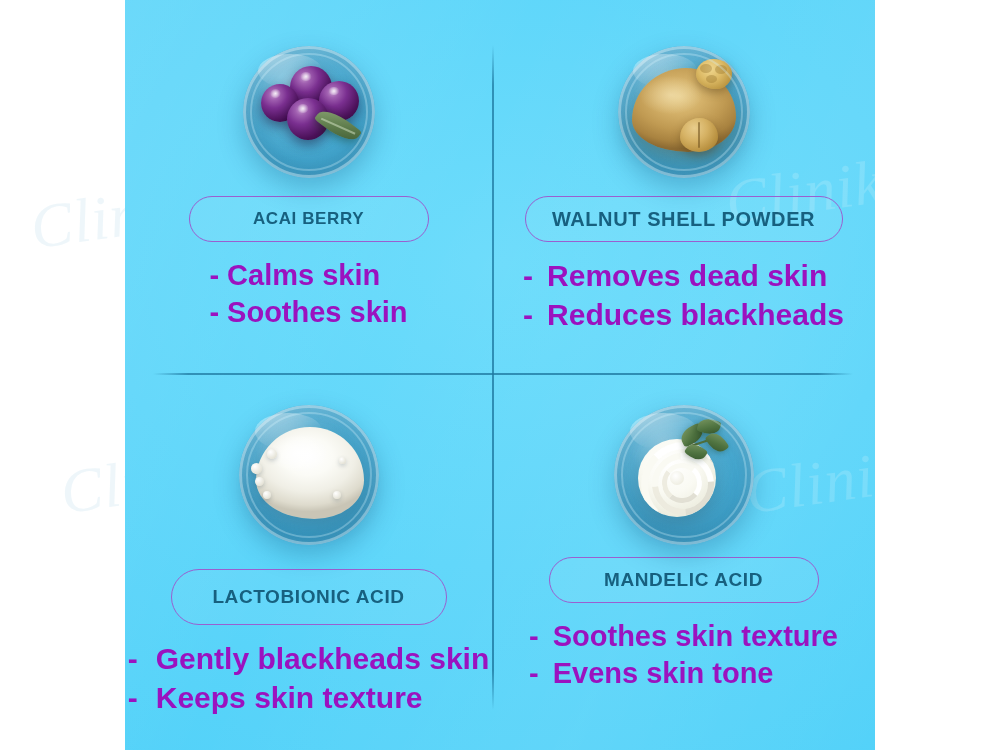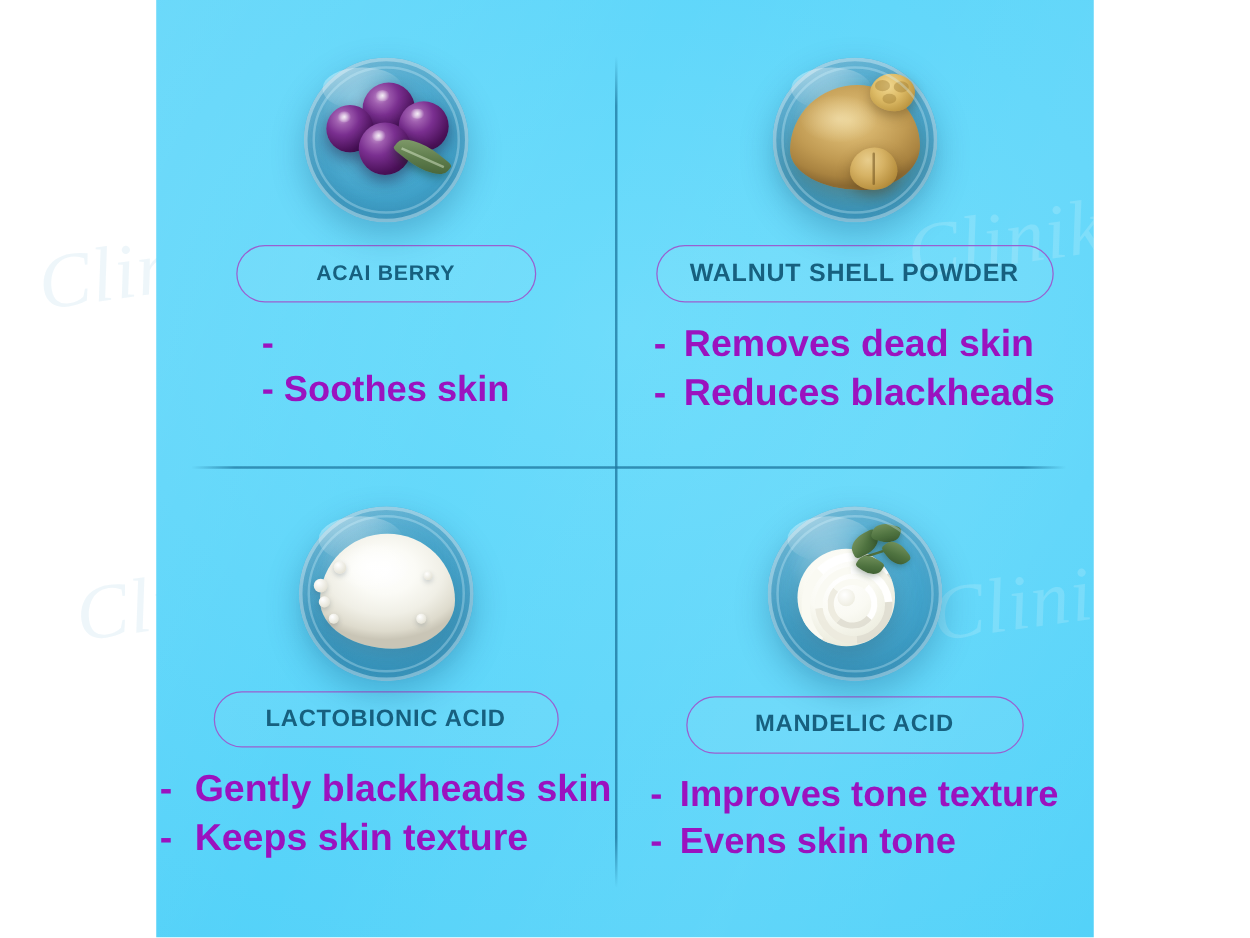--- a/index.html
+++ b/index.html
@@ -302,21 +302,21 @@
 
   
   .q1 .pill { width: 240px; height: 46px; font-size: 17px; margin-top: 18px; }
   .q1 .benefit-row { font-size: 29px; }
   .q1 .benefit-dash { margin-right: 8px; }
 
   .q2 .pill { width: 318px; height: 46px; font-size: 20px; margin-top: 18px; }
   .q2 .benefit-row { font-size: 30px; }
   .q2 .benefit-dash { margin-right: 14px; }
 
-  .q3 .pill { width: 276px; height: 45px; font-size: 19px; margin-top: 8px; }
+  .q3 .pill { width: 276px; height: 56px; font-size: 19px; margin-top: 24px; }
   .q3 .benefit-row { font-size: 30px; }
   .q3 .benefit-dash { margin-right: 18px; }
 
   .q4 .pill { width: 270px; height: 46px; font-size: 19px; margin-top: 12px; }
   .q4 .benefit-row { font-size: 29px; }
   .q4 .benefit-dash { margin-right: 14px; }
 </style>
 </head>
 <body>
 
@@ -344,20 +344,21 @@
             <div class="berry" style="width:38px;height:38px;left:18px;top:38px;"></div>
             <div class="berry" style="width:40px;height:40px;left:76px;top:35px;"></div>
             <div class="berry" style="width:42px;height:42px;left:44px;top:52px;"></div>
             <div class="leaf-olive" style="width:46px;height:19px;left:72px;top:70px;transform:rotate(38deg);"></div>
           </div>
         </div>
         <div class="pill">ACAI BERRY</div>
         <div class="benefits">
           <div class="benefit-row">
             <span class="benefit-dash">-</span>
+            <span>Calms skin</span>
           </div>
           <div class="benefit-row">
             <span class="benefit-dash">-</span>
             <span>Soothes skin</span>
           </div>
         </div>
       </div>
 
       <div class="quad q2">
         <div class="dish-wrap" style="margin-top:46px;">
@@ -424,21 +425,21 @@
             <div class="sprig-leaf" style="width:24px;height:16px;left:66px;top:22px;transform:rotate(-28deg);"></div>
             <div class="sprig-leaf" style="width:22px;height:15px;left:84px;top:14px;transform:rotate(16deg);"></div>
             <div class="sprig-leaf" style="width:22px;height:15px;left:92px;top:30px;transform:rotate(52deg);"></div>
             <div class="sprig-leaf" style="width:20px;height:14px;left:72px;top:40px;transform:rotate(34deg);"></div>
           </div>
         </div>
         <div class="pill">MANDELIC ACID</div>
         <div class="benefits">
           <div class="benefit-row">
             <span class="benefit-dash">-</span>
-            <span>Improves tone texture</span>
+            <span>Soothes skin texture</span>
           </div>
           <div class="benefit-row">
             <span class="benefit-dash">-</span>
             <span>Evens skin tone</span>
           </div>
         </div>
       </div>
 
     </div>
   </div>

